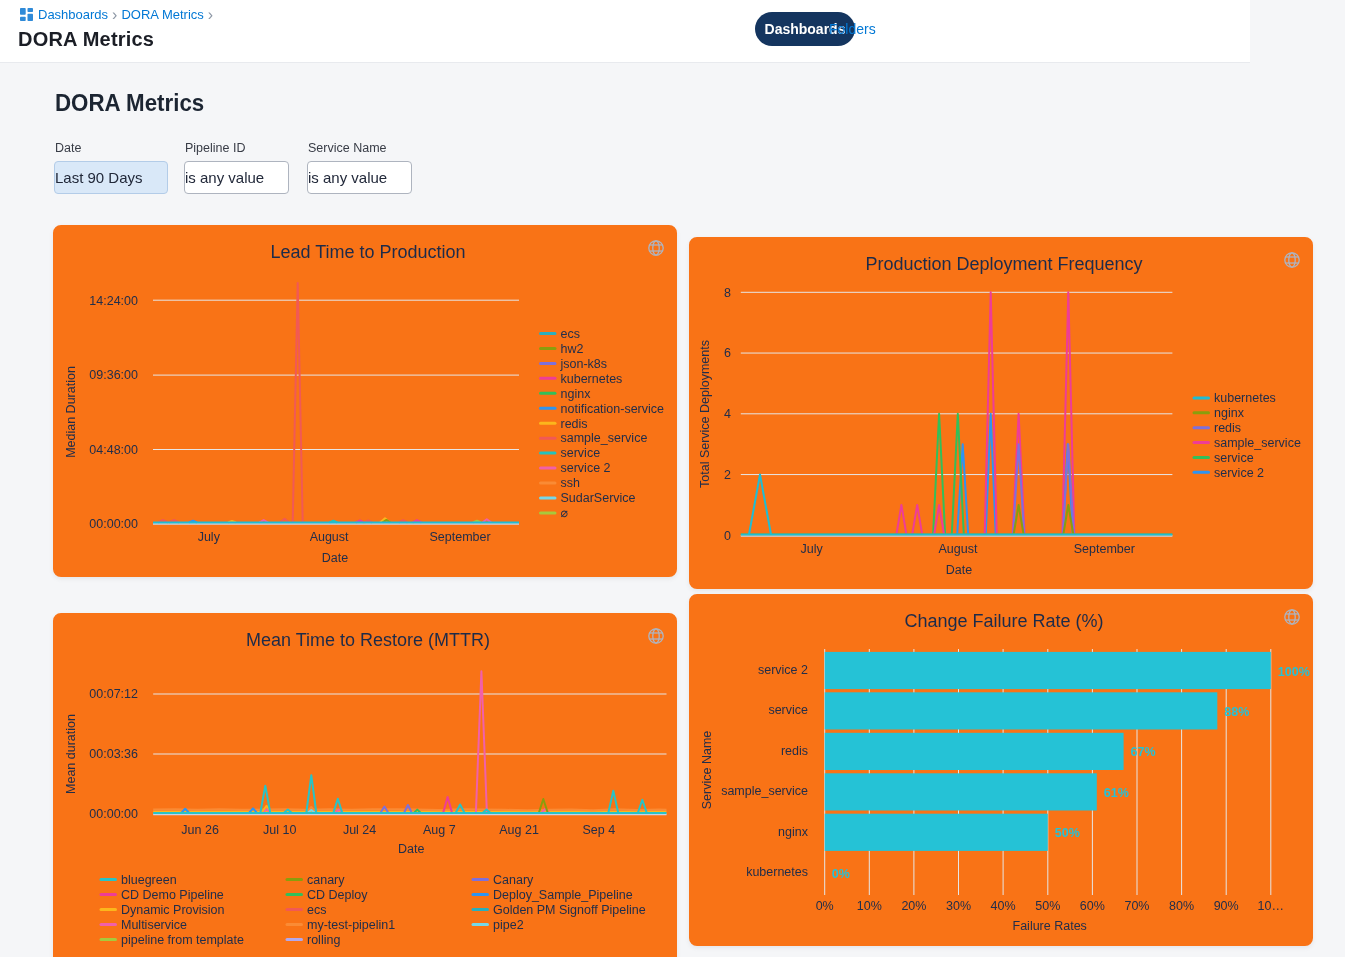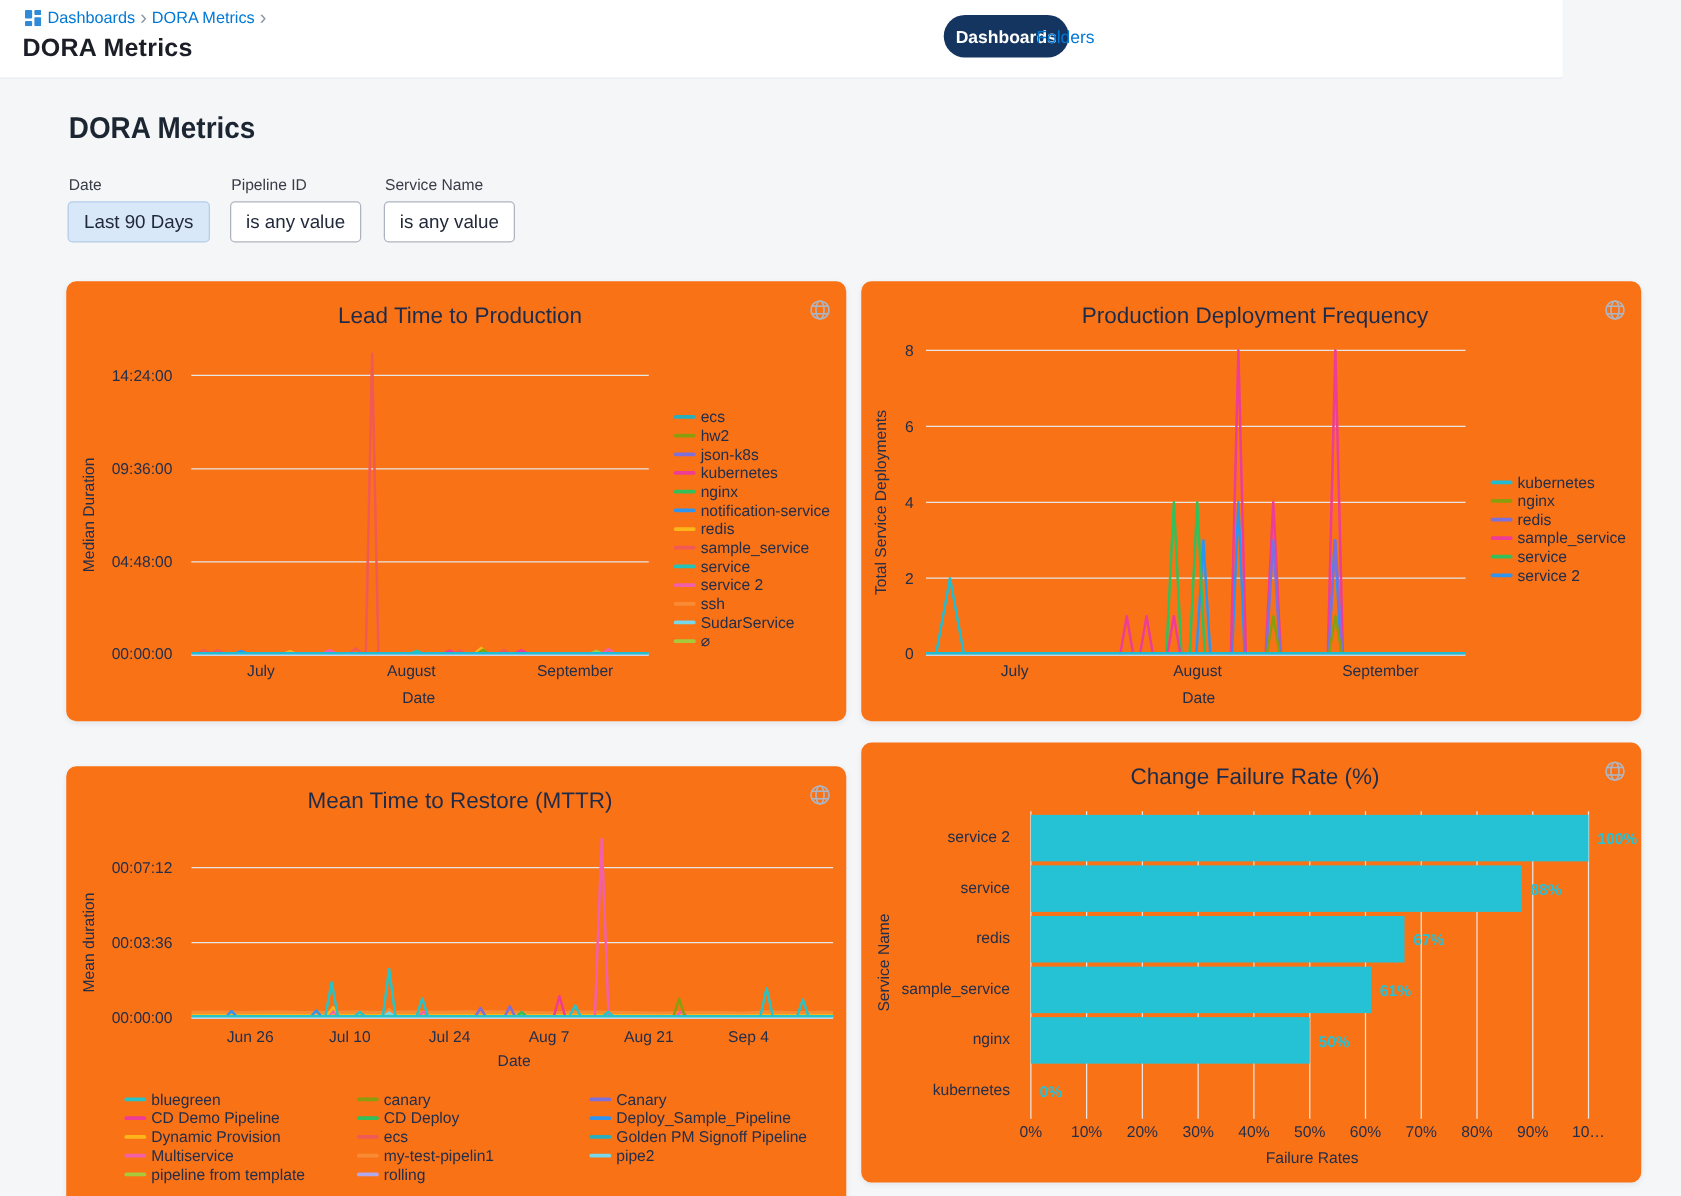--- a/index.html
+++ b/index.html
@@ -5,21 +5,21 @@
 html,body { width:1345px; height:957px; background:#f5f6f8; font-family:"Liberation Sans", sans-serif; overflow:hidden; }
 .header { position:absolute; left:0; top:0; width:1250px; height:63px; background:#fff; border-bottom:1px solid #e8eaee; }
 .crumb { position:absolute; left:38px; top:6px; font-size:13px; color:#0278d5; }
 .crumb a { color:#0278d5; text-decoration:none; }
 .crumb .sep { color:#8e98a6; padding:0 4px; font-size:16px; vertical-align:-1px; }
 .h1 { position:absolute; left:18px; top:28px; font-size:20px; font-weight:bold; color:#1b1e26; letter-spacing:0.2px; }
 .pill { position:absolute; left:755px; top:12px; width:100px; height:34px; border-radius:17px; background:#14355f; color:#fff; font-size:14px; font-weight:bold; text-align:center; line-height:34px; }
 .folders { position:absolute; left:829px; top:21px; font-size:14px; color:#0278d5; font-weight:500; }
 .title2 { position:absolute; left:55px; top:89px; font-size:24px; font-weight:600; color:#1c2532; transform:scaleX(0.93); transform-origin:left; }
 .flabel { position:absolute; font-size:12.5px; color:#383c46; }
-.fbtn { position:absolute; height:33px; border-radius:4px; font-size:15px; color:#22293a; text-align:center; line-height:31px; }
+.fbtn { position:absolute; height:33px; border-radius:4px; font-size:15px; color:#22293a; line-height:31px; }
 .card { position:absolute; width:624px; height:352px; background:#f97316; border-radius:8px; border:3px solid #f97316; box-shadow:0 2px 4px rgba(96,97,112,0.10); }
 </style></head>
 <body>
 <div class="header">
 <svg width="13" height="13" viewBox="0 0 13 13" style="position:absolute;left:20px;top:7.5px;">
 <rect x="0" y="0" width="5.7" height="6.8" rx="0.8" fill="#2f8ad8"></rect>
 <rect x="7.5" y="0" width="5.5" height="4" rx="0.8" fill="#2f8ad8"></rect>
 <rect x="0" y="8.8" width="5.7" height="4.2" rx="0.8" fill="#2f8ad8"></rect>
 <rect x="7.5" y="5.8" width="5.5" height="7.2" rx="0.8" fill="#2f8ad8"></rect>
 </svg>
@@ -94,21 +94,21 @@
       <polyline points="324,294.5 329,290.3 334,294.5" fill="none" stroke="#fcb61c" stroke-width="2" stroke-linejoin="round"></polyline>
       <polyline points="326.5,294.5 330.5,291.9 334.5,294.5" fill="none" stroke="#8a9e0c" stroke-width="2" stroke-linejoin="round"></polyline>
       <polyline points="342.6,294.5 347.1,292.1 351.6,294.5" fill="none" stroke="#f15955" stroke-width="2" stroke-linejoin="round"></polyline>
       <polyline points="356.5,294.5 361,292.1 365.5,294.5" fill="none" stroke="#ee3d96" stroke-width="2" stroke-linejoin="round"></polyline>
       <polyline points="417,294.5 421,292.7 425,294.5" fill="none" stroke="#a8c93c" stroke-width="2" stroke-linejoin="round"></polyline>
       <polyline points="426.3,294.5 430.8,291.3 435.3,294.5" fill="none" stroke="#f160a9" stroke-width="2" stroke-linejoin="round"></polyline>
       <polyline points="236.7,294.5 241.7,55 246.7,294.5" fill="none" stroke="#f15955" stroke-width="2" stroke-linejoin="round"></polyline>
       <line x1="97" y1="296.2" x2="463" y2="296.2" stroke="#c9d2e8" stroke-width="1.2"></line>
       <line x1="97" y1="294.5" x2="463" y2="294.5" stroke="#1fbdd4" stroke-width="2"></line>
     </svg></div>
-<div class="card" style="left:689px;top:225px;"><svg width="624" height="352" viewBox="0 0 624 352">
+<div class="card" style="left:689px;top:237px;"><svg width="624" height="352" viewBox="0 0 624 352">
       <text x="312" y="30" font-size="18" text-anchor="middle" fill="#1d2b4a" font-weight="normal" font-family="&quot;Liberation Sans&quot;, sans-serif">Production Deployment Frequency</text>
       <g stroke="#aeb5c2" stroke-width="1.3" fill="none">
         <circle cx="600" cy="20" r="7.2"></circle>
         <ellipse cx="600" cy="20" rx="3.24" ry="7.2"></ellipse>
         <line x1="593.47" y1="16.98" x2="606.53" y2="16.98"></line>
         <line x1="593.47" y1="23.02" x2="606.53" y2="23.02"></line>
       </g>
       <line x1="48.8" y1="295.3" x2="480.4" y2="295.3" stroke="#e6e6e6" stroke-width="1"></line>
       <text x="39" y="299.6" font-size="12.5" text-anchor="end" fill="#222e4a" font-weight="normal" font-family="&quot;Liberation Sans&quot;, sans-serif">0</text>
       <line x1="48.8" y1="234.55" x2="480.4" y2="234.55" stroke="#e6e6e6" stroke-width="1"></line>

